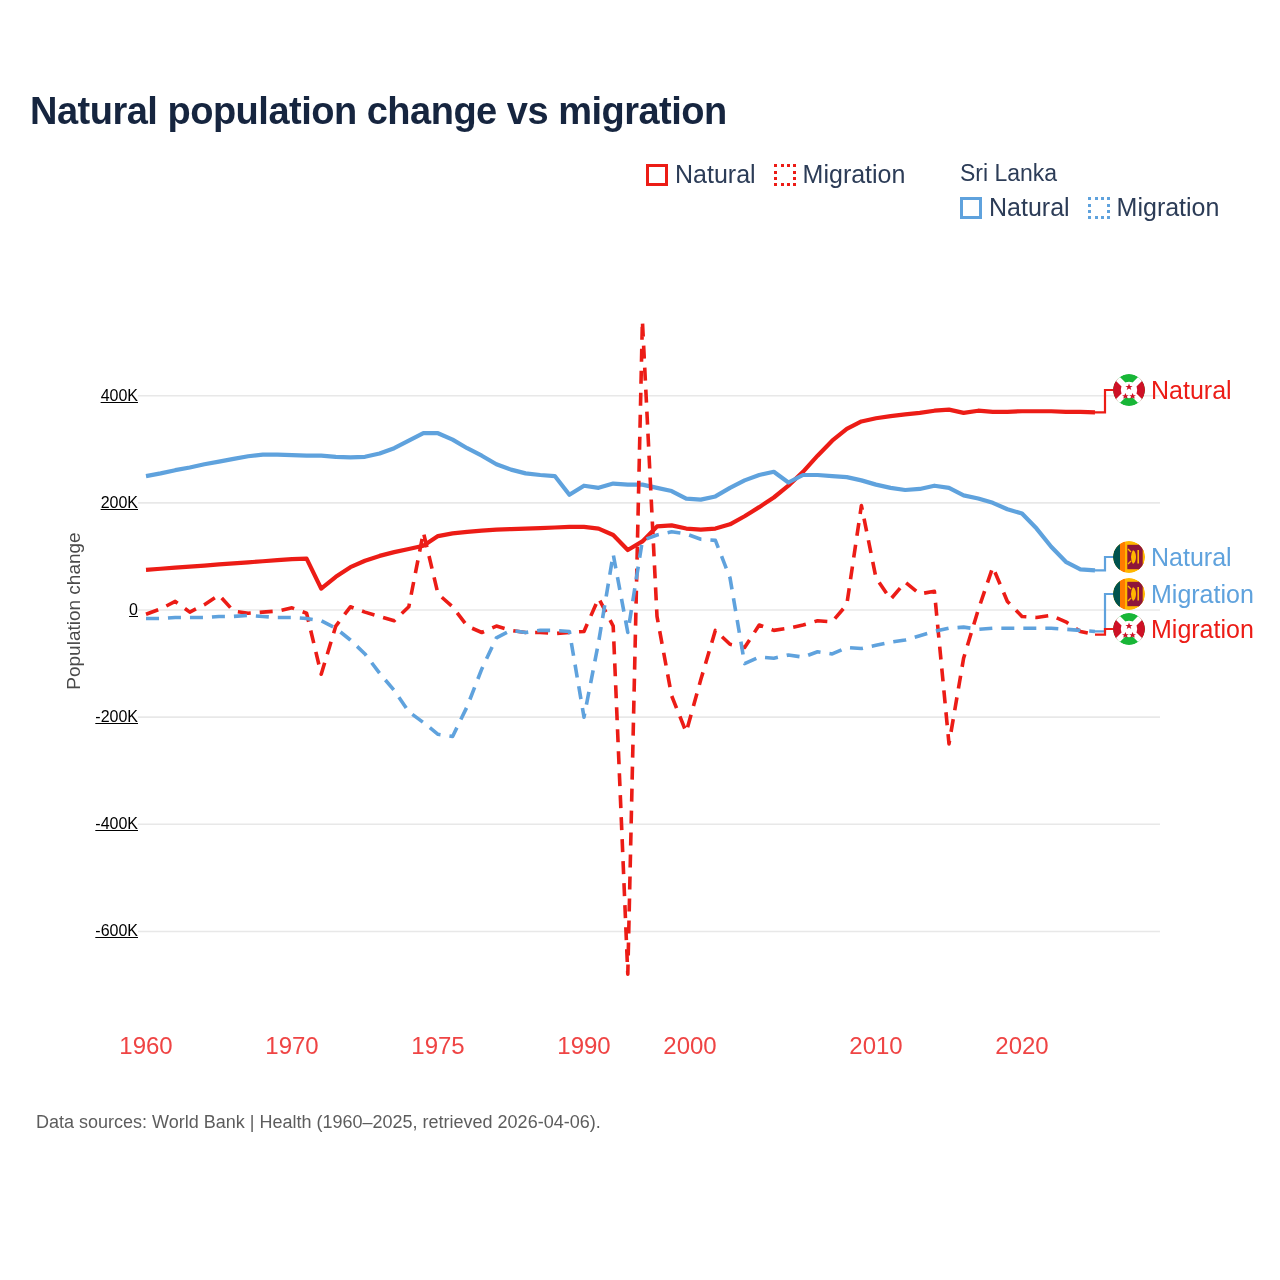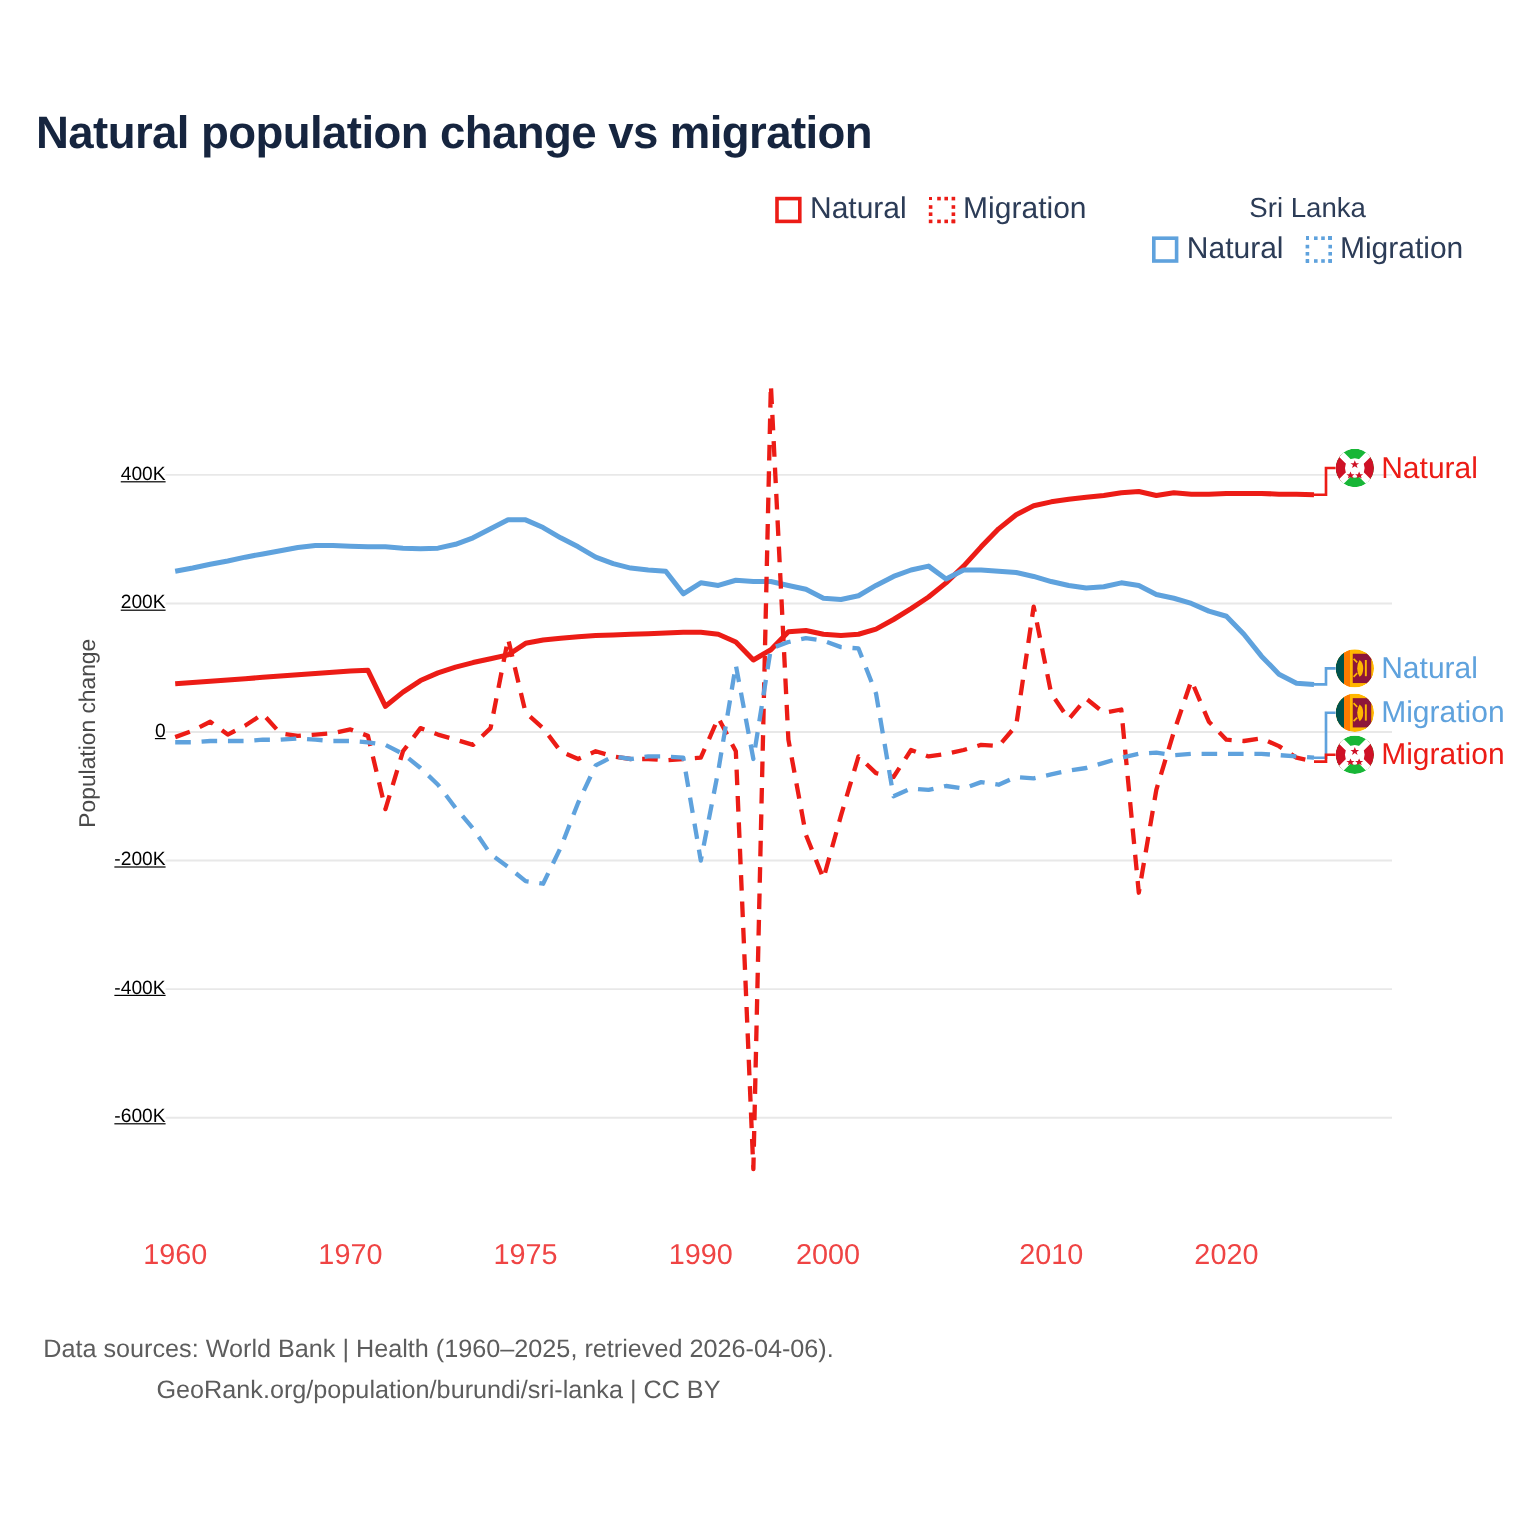--- a/index.html
+++ b/index.html
@@ -36,21 +36,21 @@
     left: 640px;
     top: 160px;
     width: 620px;
     height: 88px;
   }
   .legend-group {
     position: absolute;
     top: 0;
   }
   .legend-group.g-burundi { left: 6px; }
-  .legend-group.g-srilanka { left: 320px; text-align: center; }
+  .legend-group.g-srilanka { left: 320px; }
   .legend-country {
     font-size: 23px;
     color: #2c3c57;
     margin-bottom: 6px;
     white-space: nowrap;
   }
   .legend-items {
     display: flex;
     align-items: center;
     gap: 18px;
@@ -119,24 +119,23 @@
   .end-label.blue .txt { color: #5fa2dd; }
   .flag {
     width: 32px; height: 32px; border-radius: 50%;
     display: block; overflow: hidden; flex: 0 0 auto;
   }
   
   .footer {
     position: absolute;
     left: 36px;
     top: 1108px;
-    font-size: 21px;
+    font-size: 18px;
     color: #5d5d5d;
     line-height: 1.6;
-    text-align: center;
   }
   .footer div { white-space: nowrap; }
 </style>
 </head>
 <body>
 
 <div id="chart-root">
 
   <div class="chart-title">Natural population change vs migration</div>
 
@@ -282,15 +281,14 @@
       <polygon points="12.4,19 13.4,21.2 15.8,21.2 13.9,22.6 14.6,24.8 12.4,23.4 10.2,24.8 10.9,22.6 9,21.2 11.4,21.2" fill="#ce1126"></polygon>
       <polygon points="19.6,19 20.6,21.2 23,21.2 21.1,22.6 21.8,24.8 19.6,23.4 17.4,24.8 18.1,22.6 16.2,21.2 18.6,21.2" fill="#ce1126"></polygon>
     </g>
         </svg>
         <span class="txt">Migration</span>
       </div>
     </div>
 
   <div class="footer">
     <div>Data sources: World Bank | Health (1960–2025, retrieved 2026-04-06).</div>
-    <div>GeoRank.org/population/burundi/sri-lanka | CC BY</div>
   </div>
 </div>
 
 </body></html>

